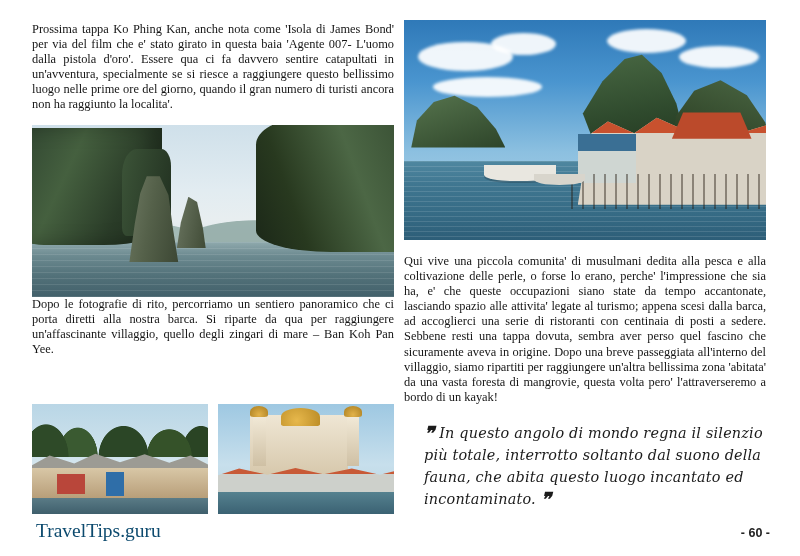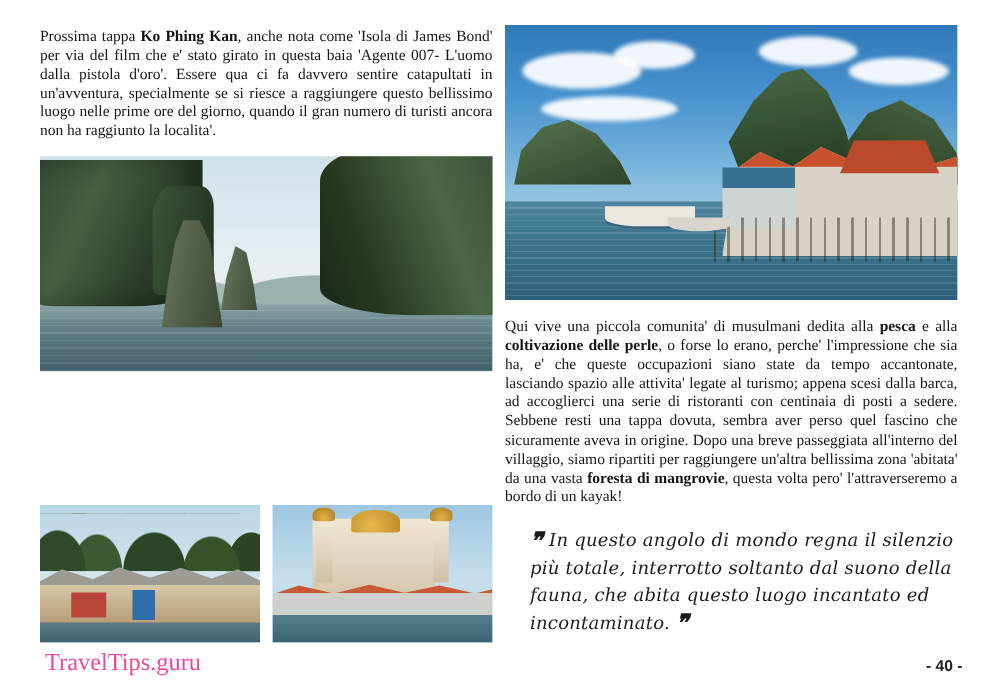--- a/index.html
+++ b/index.html
@@ -27,21 +27,21 @@
   }
   p.body {
     margin: 0;
     font-family: "Liberation Serif", serif;
     font-size: 12.4px;
     line-height: 15.1px;
     color: #151515;
     text-align: justify;
     text-justify: inter-word;
   }
-  p.body b { font-weight: bold; }
+  p.body b { font-weight: normal; }
 
   
   .photo {
     position: relative;
     overflow: hidden;
     background: #cfe3ef;
   }
 
   
   .ph-jamesbond { margin-top: 12px; width: 362px; height: 172px; }
@@ -245,21 +245,21 @@
     color: #1b1b1b;
     vertical-align: -2px;
   }
 
   
   .footer-brand {
     position: absolute;
     left: 36px; bottom: 14px;
     font-family: "Liberation Serif", serif;
     font-size: 19.5px;
-    color: #ec4899;
+    color: #0c4a6e;
   }
   .footer-page {
     position: absolute;
     right: 30px; bottom: 16px;
     font-family: "Liberation Sans", sans-serif;
     font-weight: bold;
     font-size: 12.5px;
     color: #222;
   }
   .para-gap { margin-top: 11px; }
@@ -276,20 +276,21 @@
     <div class="photo ph-jamesbond">
       <div class="jb-sky"></div>
       <div class="jb-far-hills"></div>
       <div class="jb-water"></div>
       <div class="jb-cliff-left"></div>
       <div class="jb-cliff-right"></div>
       <div class="jb-karst"></div>
       <div class="jb-karst2"></div>
     </div>
 
+    <p class="body para-gap"><span>Dopo le fotografie di rito, percorriamo un sentiero panoramico che ci porta diretti alla nostra barca. Si riparte da qua per raggiungere un'affascinante villaggio, quello degli </span><b>zingari di mare – Ban Koh Pan Yee</b><span>.</span></p>
   </div>
 
   <div class="ph-small-row">
     <div class="photo ph-small">
       <div class="s1-sky"></div>
       <div class="s1-trees"></div>
       <div class="s1-roofs"></div>
       <div class="s1-wall"></div>
       <div class="s1-accent"></div>
       <div class="s1-accent2"></div>
@@ -328,15 +329,15 @@
     </div>
 
     <p class="body" style="margin-top:14px;"><span>Qui vive una piccola comunita' di musulmani dedita alla </span><b>pesca</b><span> e alla </span><b>coltivazione delle perle</b><span>, o forse lo erano, perche' l'impressione che sia ha, e' che queste occupazioni siano state da tempo accantonate, lasciando spazio alle attivita' legate al turismo; appena scesi dalla barca, ad accoglierci una serie di ristoranti con centinaia di posti a sedere. Sebbene resti una tappa dovuta, sembra aver perso quel fascino che sicuramente aveva in origine. Dopo una breve passeggiata all'interno del villaggio, siamo ripartiti per raggiungere un'altra bellissima zona 'abitata' da una vasta </span><b>foresta di mangrovie</b><span>, questa volta pero' l'attraverseremo a bordo di un kayak!</span></p>
   </div>
 
   <div class="quote-block">
     <div class="quote-text"><span class="qmark">❞</span> <span>In questo angolo di mondo regna il silenzio più totale, interrotto soltanto dal suono della fauna, che abita questo luogo incantato ed incontaminato.</span> <span class="qmark">❞</span></div>
   </div>
 
   <div class="footer-brand">TravelTips.guru</div>
-  <div class="footer-page">- 40 -</div>
+  <div class="footer-page">- 60 -</div>
 
 </div>
 
 </body></html>

